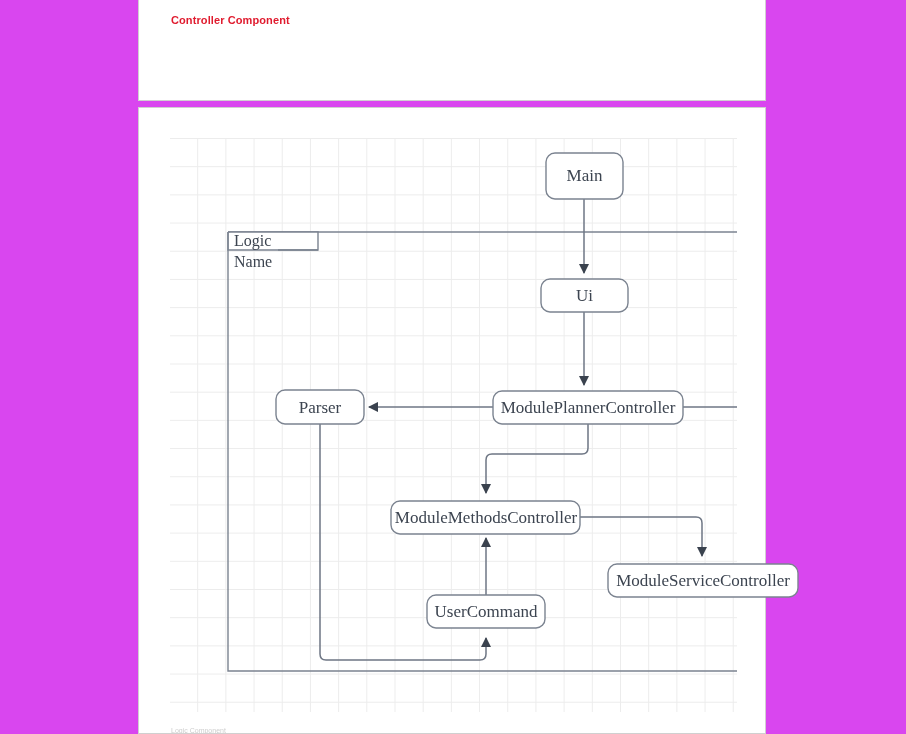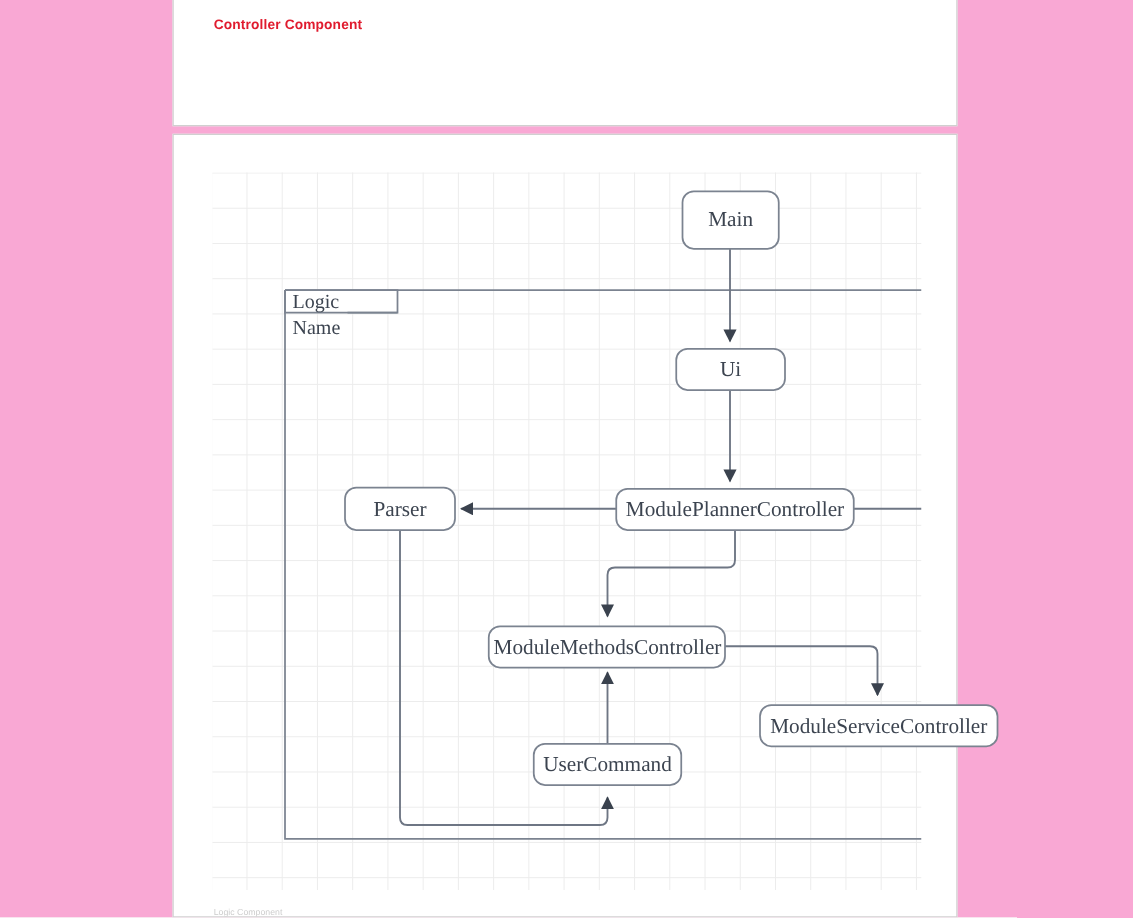--- a/index.html
+++ b/index.html
@@ -9,21 +9,21 @@
     width: 906px;
     height: 734px;
     overflow: hidden;
     font-family: "Liberation Sans", sans-serif;
   }
 
   #root {
     position: relative;
     width: 906px;
     height: 734px;
-    background: #f9a8d4;
+    background: #d946ef;
   }
 
   
   .page {
     position: absolute;
     background: #ffffff;
     border: 1px solid #d0d0d0;
     box-sizing: border-box;
     overflow: hidden;
   }

